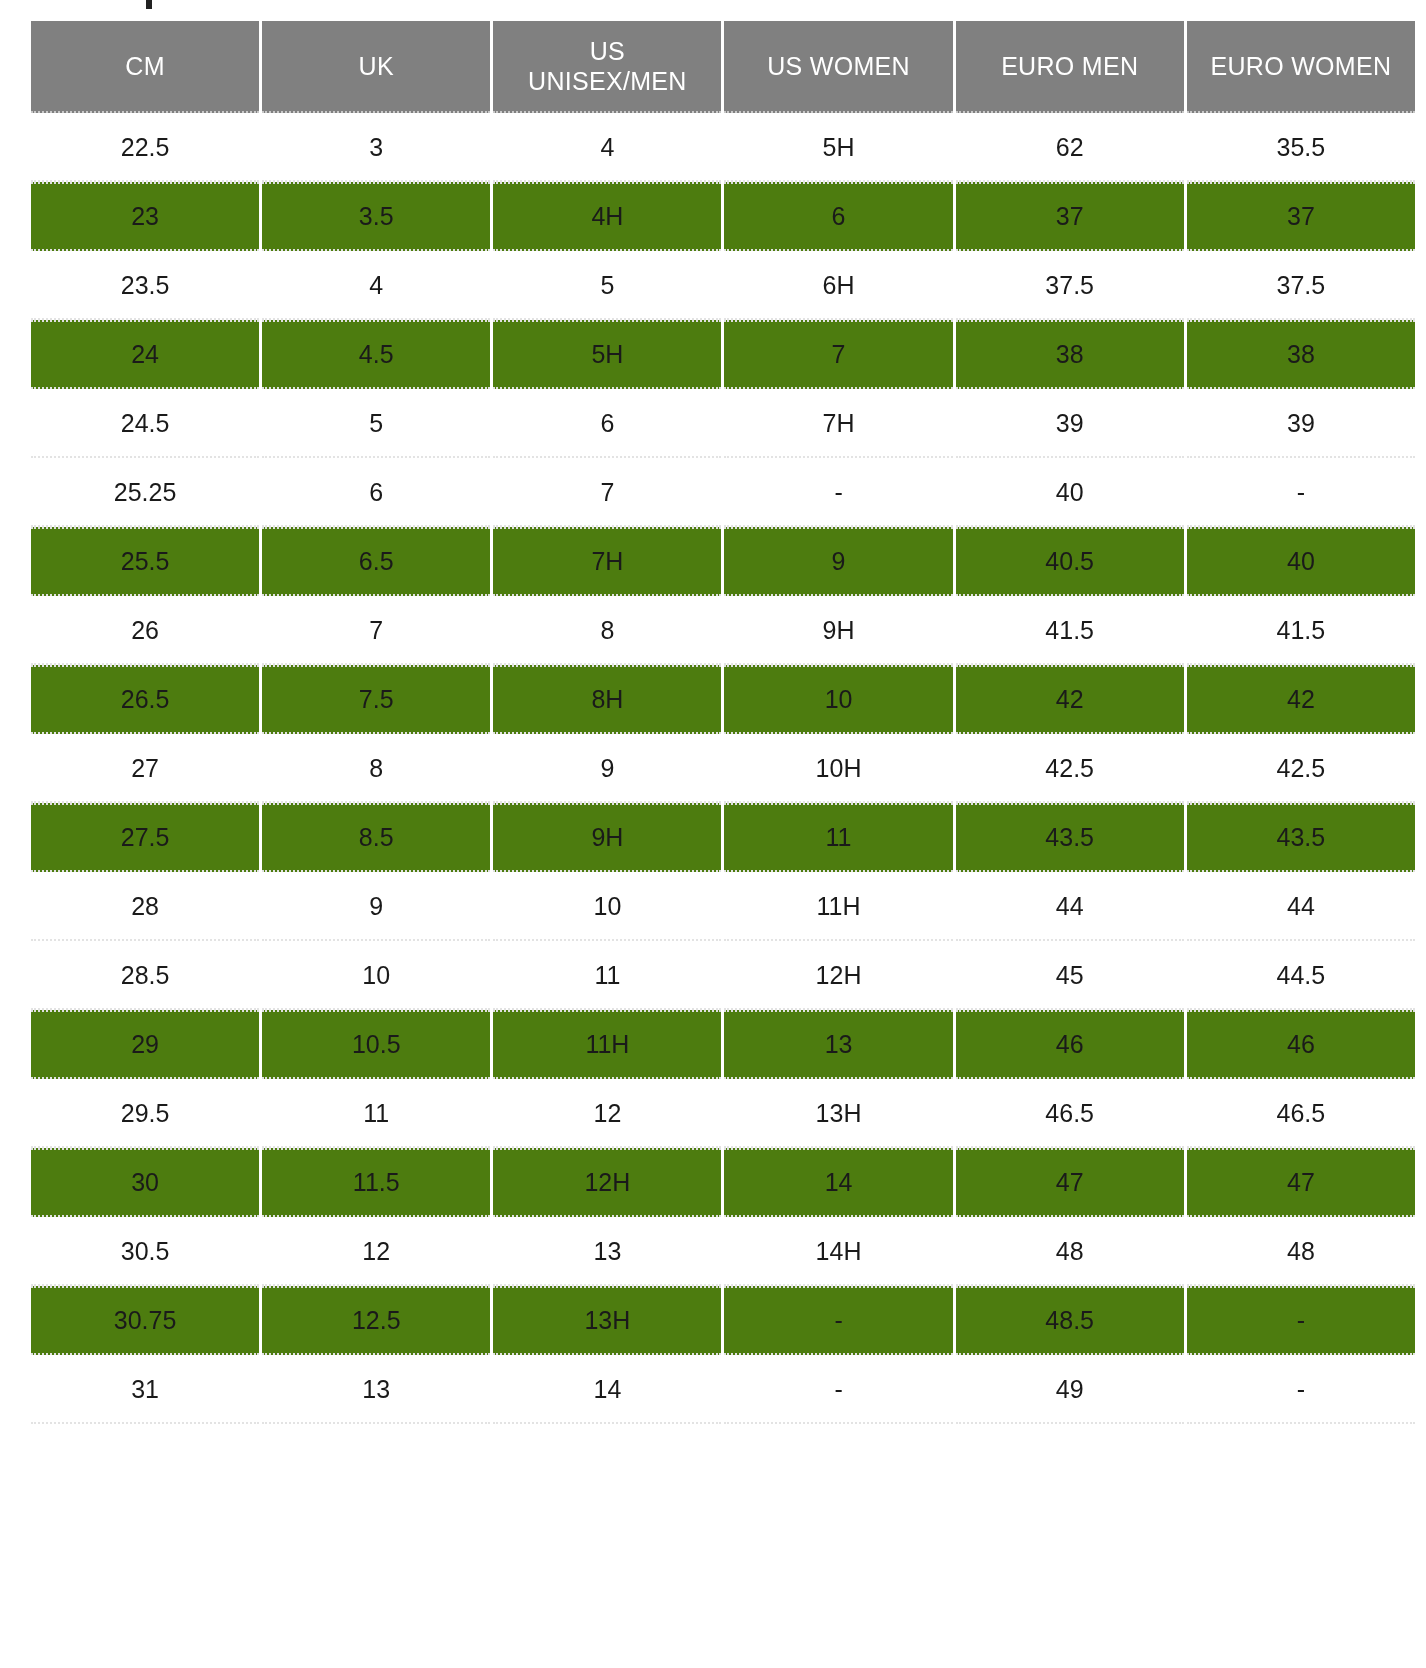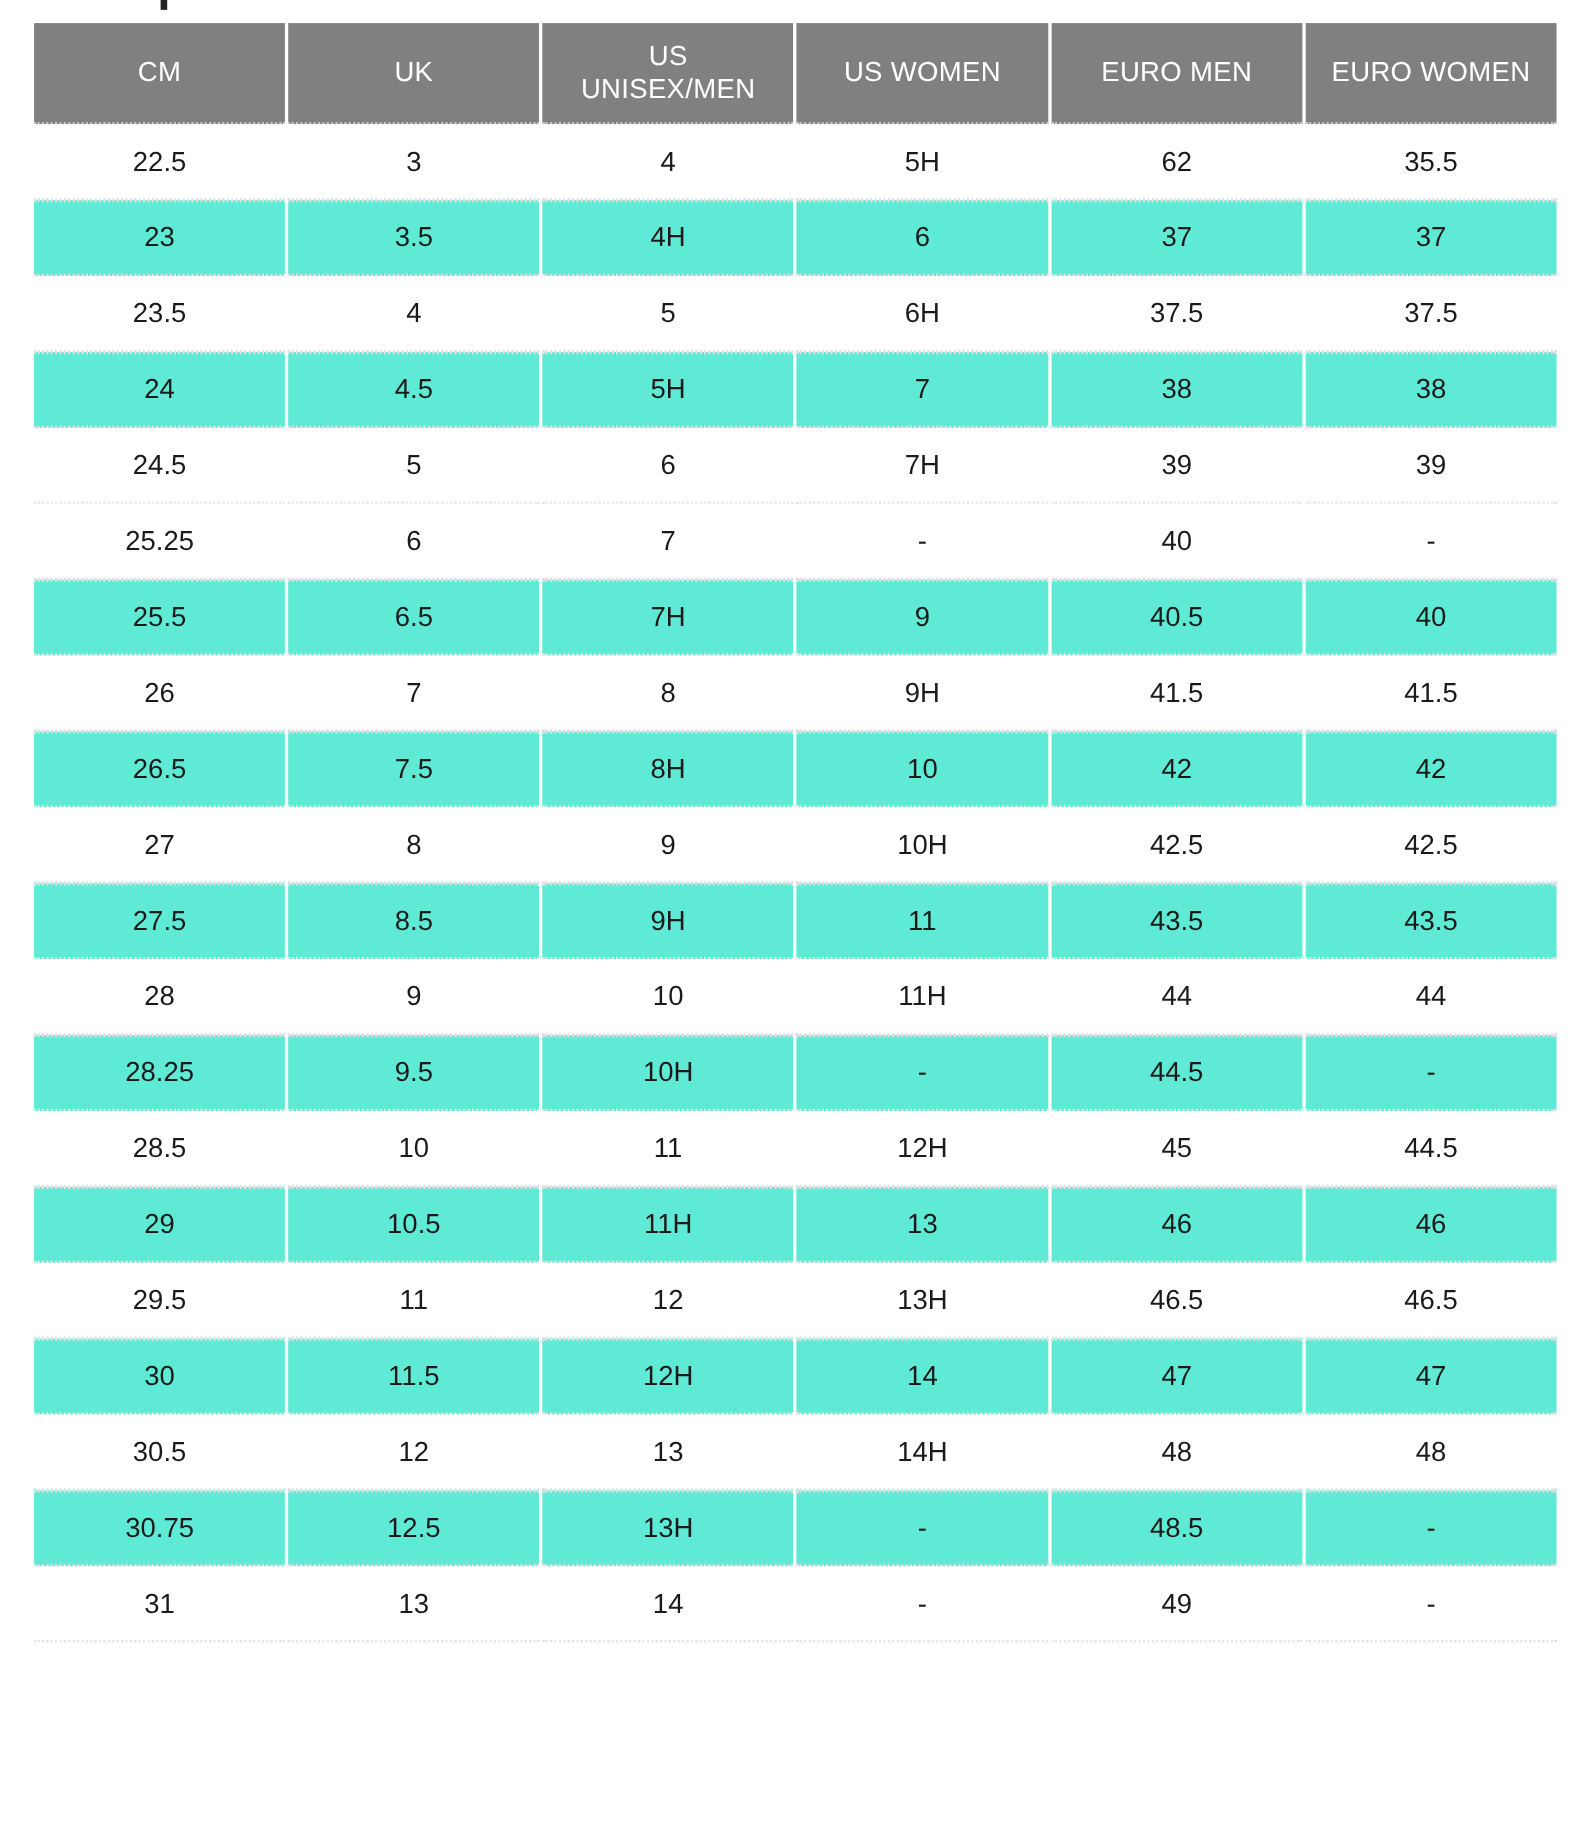--- a/index.html
+++ b/index.html
@@ -66,21 +66,21 @@
     border-bottom: 2px dotted #d8d8d8;
     box-sizing: border-box;
   }
 
   table.size-chart tr.row-odd td {
     background: #ffffff;
     border-top-color: #ffffff;
     border-bottom-color: #e3e3e3;
   }
   table.size-chart tr.row-even td {
-    background: #5eead4;
+    background: #4d7c0f;
     border-top-color: #e3e3e3;
     border-bottom-color: #e3e3e3;
   }
   table.size-chart tr.row-odd + tr.row-even td {
     border-top-color: #e0e0e0;
   }
   table.size-chart thead tr th {
     border-bottom: 2px dotted #c9c9c9;
   }
 </style>
@@ -191,28 +191,20 @@
           <td>43.5</td>
         </tr>
         <tr class="row-odd">
           <td>28</td>
           <td>9</td>
           <td>10</td>
           <td>11H</td>
           <td>44</td>
           <td>44</td>
         </tr>
-        <tr class="row-even">
-          <td>28.25</td>
-          <td>9.5</td>
-          <td>10H</td>
-          <td>-</td>
-          <td>44.5</td>
-          <td>-</td>
-        </tr>
         <tr class="row-odd">
           <td>28.5</td>
           <td>10</td>
           <td>11</td>
           <td>12H</td>
           <td>45</td>
           <td>44.5</td>
         </tr>
         <tr class="row-even">
           <td>29</td>

